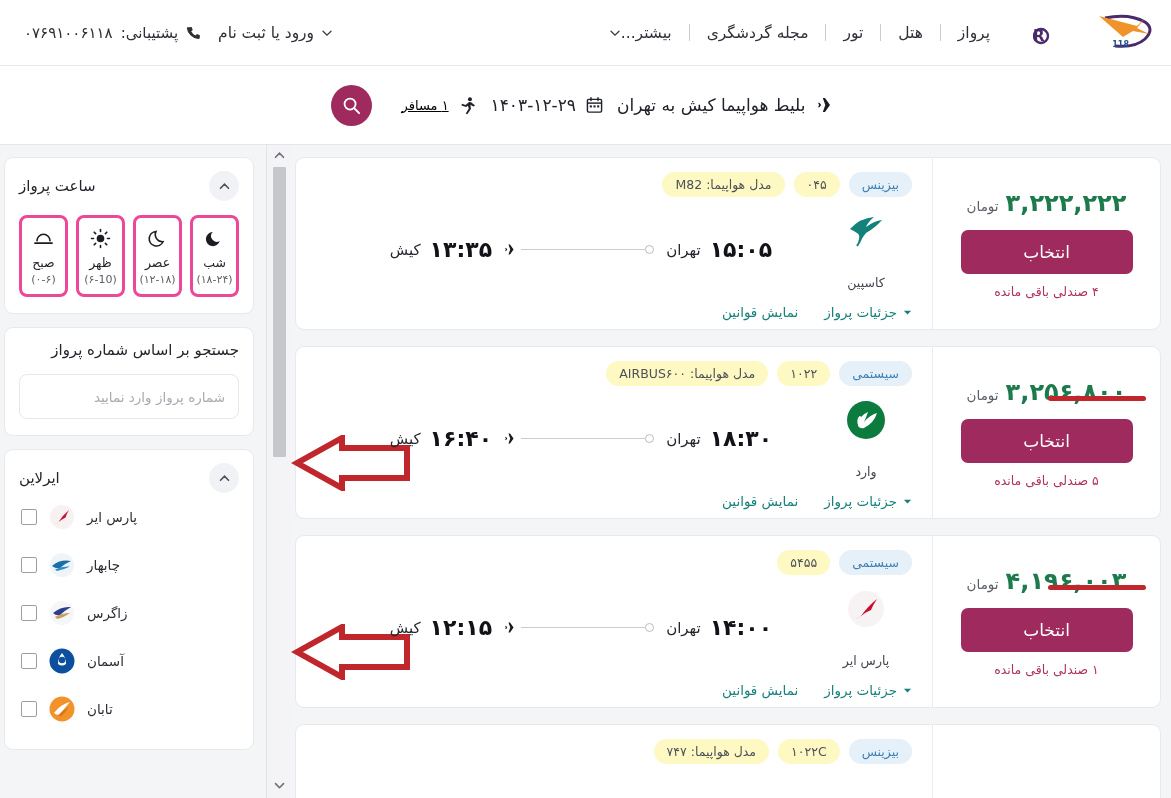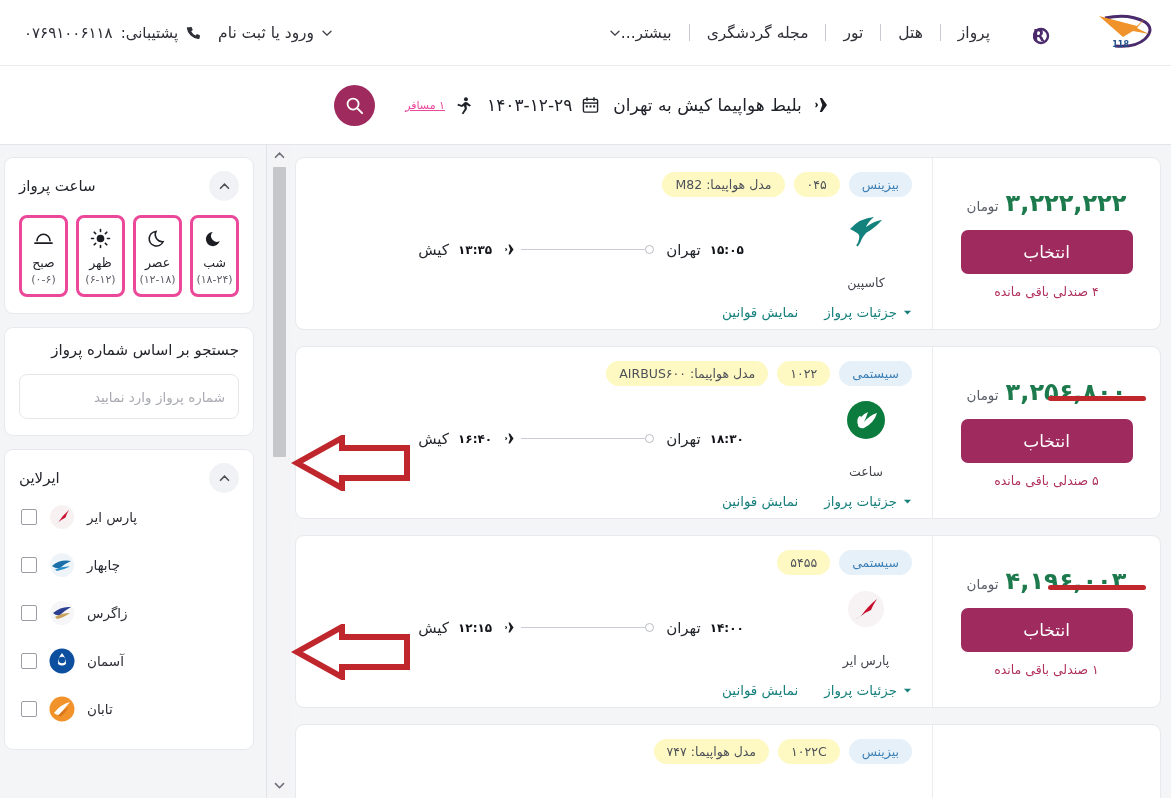--- a/index.html
+++ b/index.html
@@ -51,21 +51,21 @@
     height: 79px; background: #ffffff;
     border-bottom: 1px solid #e4e5e9;
     display: flex; align-items: center; justify-content: center;
     gap: 0;
   }
   .sb-inner { display: flex; align-items: center; gap: 14px; }
   .sb-route { display: flex; align-items: center; gap: 11px; font-size: 17px; color: #20222a; }
   .plane-ic { width: 24px; height: 24px; }
   .sb-date { display: flex; align-items: center; gap: 10px; font-size: 17px; color: #20222a; }
   .cal-ic { width: 17px; height: 18px; }
-  .sb-pax { display: flex; align-items: center; gap: 9px; font-size: 11px; color: #ec4899; text-decoration: underline; }
+  .sb-pax { display: flex; align-items: center; gap: 9px; font-size: 13px; color: #000000; text-decoration: underline; }
   .pax-ic { width: 19px; height: 19px; }
   .search-circle {
     width: 41px; height: 41px; border-radius: 50%;
     background: #9e2a5e; display: flex; align-items: center; justify-content: center;
     margin-right: 16px; cursor: pointer;
   }
   .search-circle svg { width: 19px; height: 19px; }
 
   
   .content { display: flex; height: 653px; }
@@ -111,21 +111,21 @@
   .mid-row { display: flex; align-items: center; margin-top: 12px; }
   .airline-box { width: 92px; display: flex; flex-direction: column; align-items: center; gap: 22px; }
   .airline-logo { width: 44px; height: 44px; display: flex; align-items: center; justify-content: center; }
   .airline-name { font-size: 12.5px; color: #43464e; }
 
   .route {
     flex: 1; display: flex; align-items: center; justify-content: center;
     gap: 12px; margin-left: 28px;
   }
   .city { font-size: 15px; color: #24262d; }
-  .time { font-size: 12px; font-weight: bold; color: #111318; letter-spacing: .4px; }
+  .time { font-size: 22px; font-weight: bold; color: #111318; letter-spacing: .4px; }
   .leg { display: flex; align-items: center; gap: 9px; }
   .track { display: flex; align-items: center; width: 150px; }
   .track-line { flex: 1; height: 1px; background: #c9ccd2; }
   .track-dot { width: 9px; height: 9px; border: 1px solid #b9bcc3; border-radius: 50%; background:#fff; }
   .track-plane { width: 17px; height: 17px; }
 
   .links-row { display: flex; align-items: center; gap: 26px; margin-top: 14px; }
   .lnk { color: #17807c; font-size: 13.5px; cursor: pointer; display: flex; align-items: center; gap: 6px; }
   .caret { width: 9px; height: 9px; }
 
@@ -356,21 +356,21 @@
         </div>
         <div class="mid-row">
           <div class="airline-box">
             <div class="airline-logo">
               <svg viewBox="0 0 44 44">
                 <circle cx="22" cy="22" r="19" fill="#0b7b3e"></circle>
                 <path d="M14 28 Q14 18 24 14 Q22 20 20 24 Q26 17 33 15 Q30 25 20 30 Q16 31 14 28 Z" fill="#fff"></path>
                 <path d="M15 27 Q13 22 16 19" stroke="#fff" stroke-width="1.8" fill="none" stroke-linecap="round"></path>
               </svg>
             </div>
-            <div class="airline-name">ساعت</div>
+            <div class="airline-name">وارد</div>
           </div>
           <div class="route">
             <div class="leg">
               <span class="time">۱۸:۳۰</span>
               <span class="city">تهران</span>
             </div>
             <div class="track">
               <span class="track-dot"></span>
               <span class="track-line"></span>
               <svg class="track-plane" viewBox="0 0 24 24">
@@ -518,21 +518,21 @@
               <svg viewBox="0 0 22 22">
                 <circle cx="11" cy="11" r="4" fill="#1b1d23"></circle>
                 <g stroke="#1b1d23" stroke-width="1.7" stroke-linecap="round">
                   <path d="M11 1.6 V3.7 M11 18.3 V20.4 M1.6 11 H3.7 M18.3 11 H20.4
                            M4.4 4.4 L5.9 5.9 M16.1 16.1 L17.6 17.6
                            M17.6 4.4 L16.1 5.9 M5.9 16.1 L4.4 17.6"></path>
                 </g>
               </svg>
             </div>
             <div class="time-lbl">ظهر</div>
-            <div class="time-rng">(۶-۱۲)</div>
+            <div class="time-rng">(۶-10)</div>
           </div>
           <div class="time-opt">
             <div class="time-ic">
               <svg viewBox="0 0 22 22">
                 <path d="M4.2 13.4 A6.8 6.8 0 0 1 17.8 13.4" fill="none" stroke="#1b1d23" stroke-width="1.7" stroke-linecap="round"></path>
                 <path d="M2 15.9 H20" stroke="#1b1d23" stroke-width="1.7" stroke-linecap="round"></path>
               </svg>
             </div>
             <div class="time-lbl">صبح</div>
             <div class="time-rng">(۰-۶)</div>

